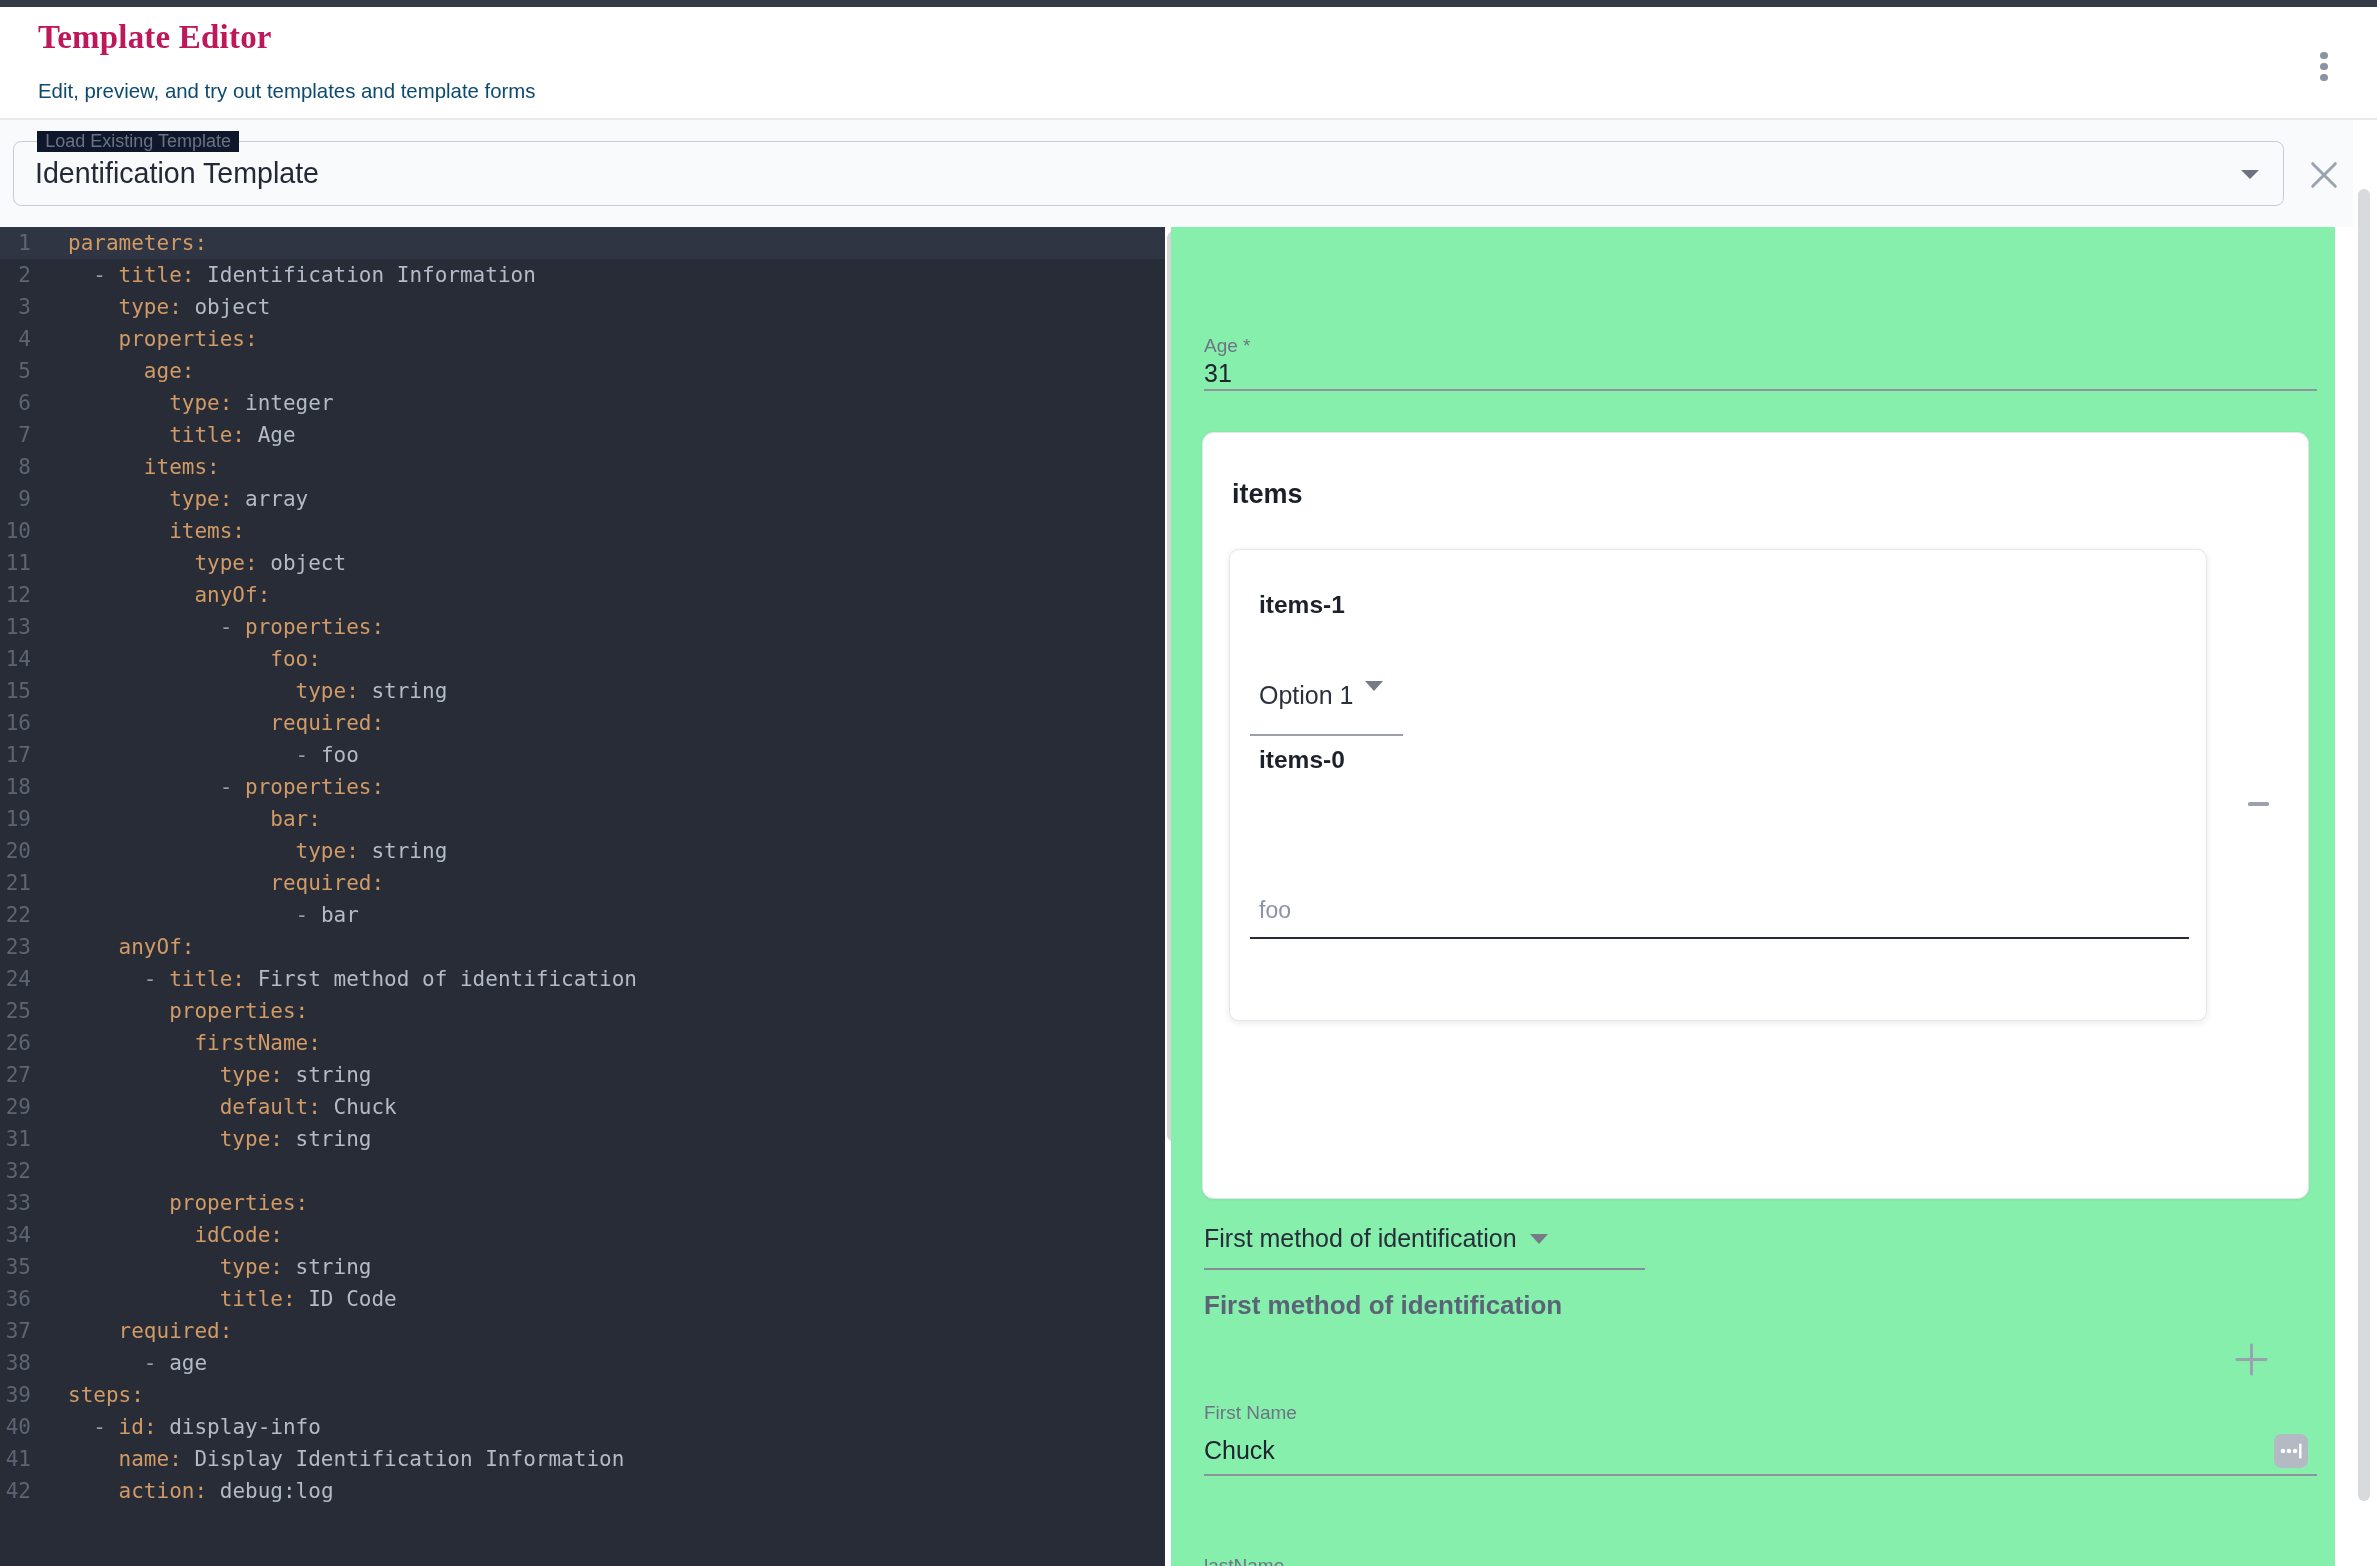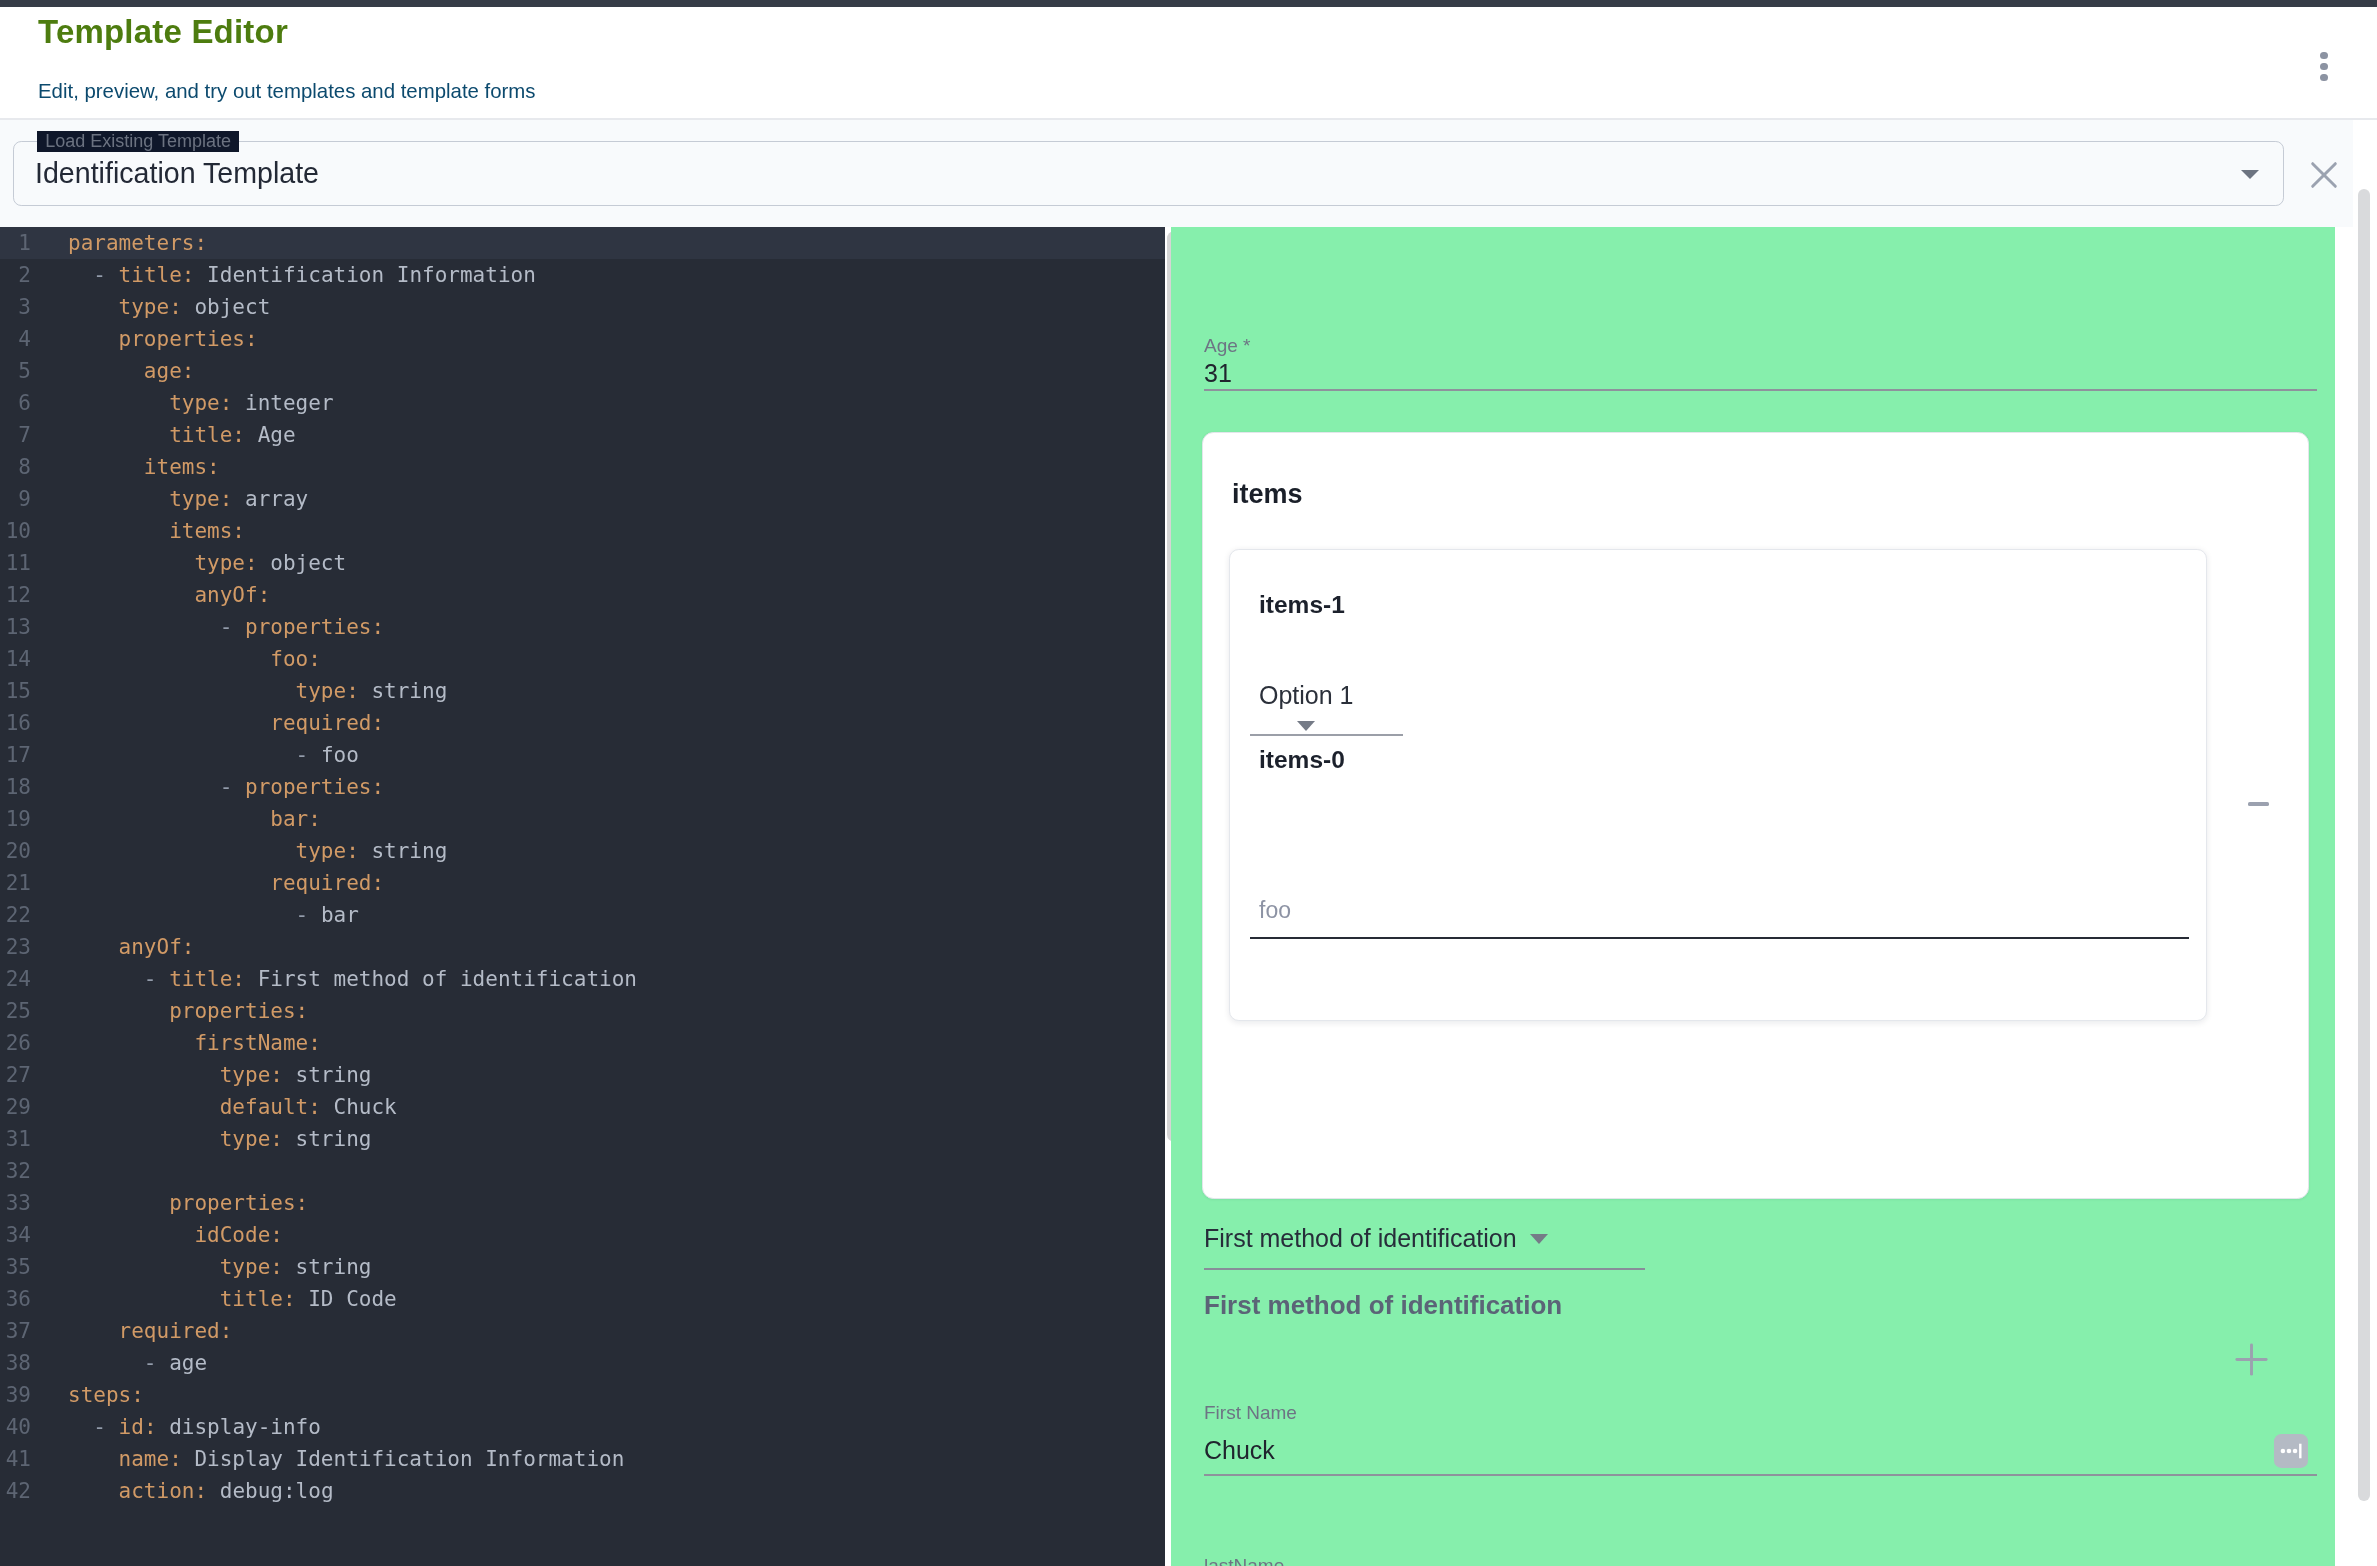--- a/index.html
+++ b/index.html
@@ -4,21 +4,21 @@
 <style>
   html,body{margin:0;padding:0;}
   body{
     width:2377px;height:1566px;position:relative;overflow:hidden;
     background:#ffffff;font-family:"Liberation Sans",sans-serif;
     -webkit-font-smoothing:antialiased;
   }
   
   .topbar{position:absolute;left:0;top:0;width:2377px;height:6.5px;background:#363c47;}
   .header{position:absolute;left:0;top:6.5px;width:2377px;height:112px;background:#ffffff;}
-  .page-title{position:absolute;left:38px;top:6px;font-size:33px;font-weight:700;color:#4d7c0f;letter-spacing:0.2px;}
+  .page-title{position:absolute;left:38px;top:12px;font-size:33px;font-weight:700;color:#be185d;letter-spacing:0.2px;font-family:Liberation Serif, serif;}
   .page-subtitle{position:absolute;left:38px;top:73px;font-size:20.4px;color:#0c4a6e;}
   .kebab{position:absolute;left:2304px;top:39px;width:39px;height:46px;cursor:pointer;border:none;background:transparent;padding:0;}
   .kebab i{position:absolute;left:16.3px;width:7.3px;height:7.3px;border-radius:50%;background:#8c93a2;}
   .kebab i:nth-child(1){top:6.5px}.kebab i:nth-child(2){top:17px}.kebab i:nth-child(3){top:28px}
   .header-divider{position:absolute;left:0;top:118px;width:2377px;height:1.6px;background:#e7e9ed;}
 
   
   .load-section{position:absolute;left:0;top:120px;width:2377px;height:107px;background:#f8fafc;}
   .tpl-select{position:absolute;left:13px;top:21px;width:2271px;height:65px;border:1.6px solid #c5cbd5;border-radius:8.2px;box-sizing:border-box;cursor:pointer;background:transparent;}
   .tpl-select-label{position:absolute;left:23px;top:-10.6px;padding:0 8.2px;font-size:18px;color:#6b7280;background:#0f172a;white-space:nowrap;}
@@ -47,21 +47,21 @@
   .field-value{font-size:25px;color:#20242e;}
 
   .age-label{position:absolute;left:33px;top:108px;}
   .age-value{position:absolute;left:33px;top:132px;background:transparent;border:none;padding:0;width:1061px;font-family:"Liberation Sans",sans-serif;}
   .age-underline{position:absolute;left:33px;top:162px;width:1113px;height:1.6px;background:#8e929c;}
 
   .items-card{position:absolute;left:31px;top:205px;width:1107px;height:767px;background:#ffffff;border:1.2px solid #e3e6eb;border-radius:11.4px;box-sizing:border-box;box-shadow:0 0.8px 2.4px rgba(16,24,40,.06);text-decoration:underline;}
   .items-title{position:absolute;left:29px;top:46px;font-size:27px;font-weight:700;color:#1a1f29;}
   .item-card{position:absolute;left:26px;top:116px;width:978px;height:472px;background:#ffffff;border:1.2px solid #e4e7ec;border-radius:9.8px;box-sizing:border-box;box-shadow:0 1.6px 6.5px rgba(16,24,40,.09);}
   .item-title{position:absolute;left:29px;top:41px;font-size:24.5px;font-weight:700;color:#1c212c;}
-  .variant-select{position:absolute;left:29px;top:131px;border:none;background:transparent;padding:0;cursor:pointer;display:flex;align-items:center;gap:11.4px;flex-direction:column;}
+  .variant-select{position:absolute;left:29px;top:131px;border:none;background:transparent;padding:0;cursor:pointer;display:flex;align-items:flex-start;gap:11.4px;}
   .variant-select .txt{font-size:25px;color:#2b303a;font-family:"Liberation Sans",sans-serif;}
   .sm-arrow{width:0;height:0;border-left:9px solid transparent;border-right:9px solid transparent;border-top:10.6px solid #757b87;}
   .variant-underline{position:absolute;left:20.4px;top:184px;width:153px;height:1.6px;background:#9b9fa8;}
   .obj-title{position:absolute;left:29px;top:196px;font-size:24.5px;font-weight:700;color:#1c212c;}
   .foo-label{position:absolute;left:29px;top:347px;font-size:23px;color:#8d93a4;}
   .foo-input{position:absolute;left:20.4px;top:339px;width:939px;height:39px;border:none;background:transparent;padding:0;}
   .foo-underline{position:absolute;left:20.4px;top:387px;width:939px;height:2.4px;background:#262b35;}
 
   .remove-btn{position:absolute;left:1036px;top:351px;width:39px;height:39px;border:none;background:transparent;padding:0;cursor:pointer;}
   .remove-btn .bar{position:absolute;left:9px;top:18px;width:21px;height:4.1px;border-radius:1.6px;background:#9ba1af;}

